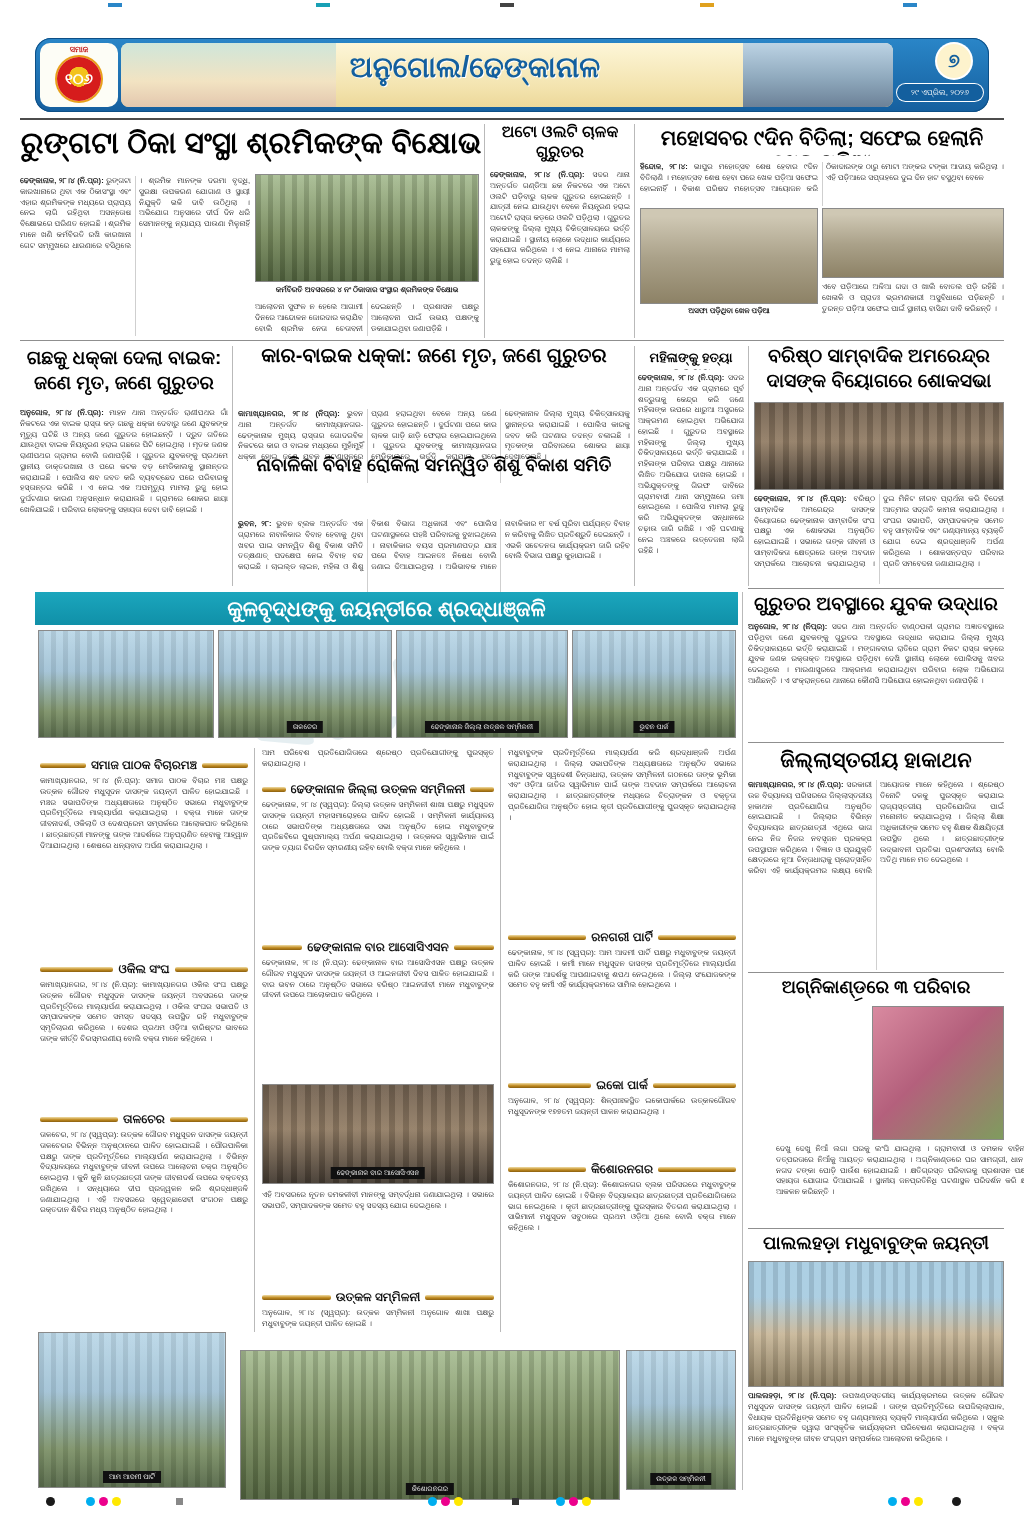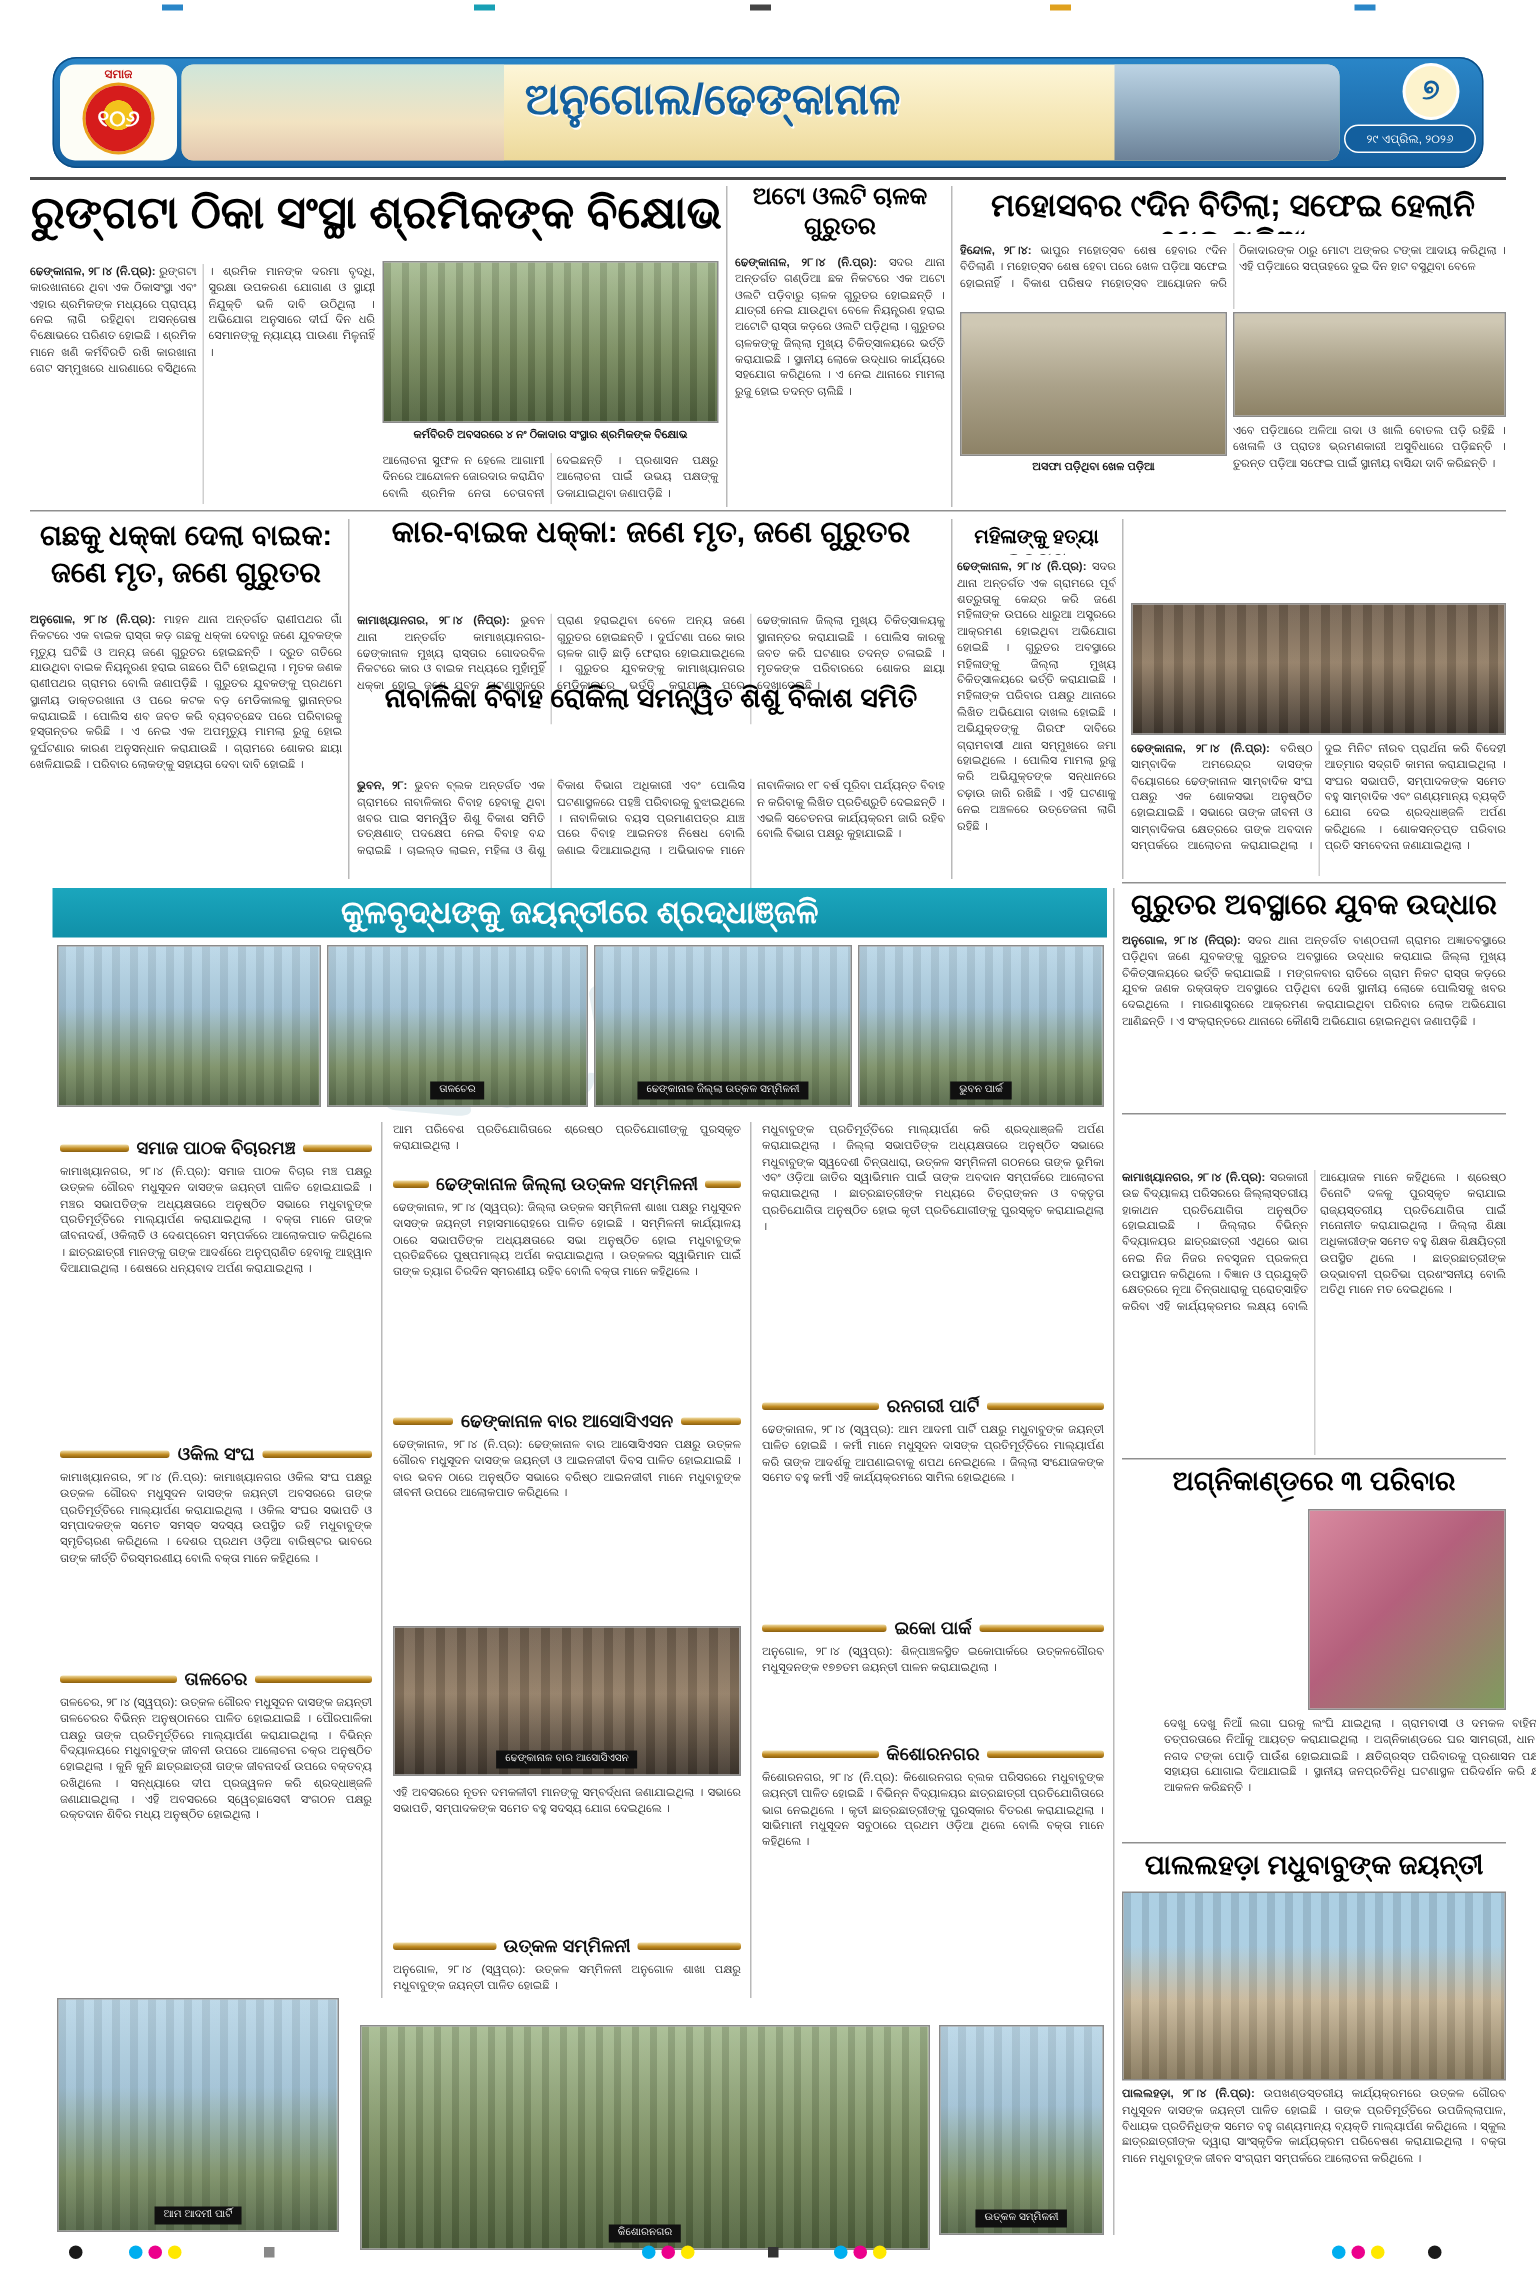--- a/index.html
+++ b/index.html
@@ -145,20 +145,21 @@
   </div>
 
   <div class="vr" style="left:634px;top:346px;height:240px"></div>
   <div class="hd abs" style="left:638px;top:350px;width:106px;height:20px;font-size:13px">ମହିଳାଙ୍କୁ ହତ୍ୟା ଉଦ୍ୟମ</div>
   <div class="bt abs" style="left:638px;top:373px;width:106px;height:212px">
     <b>ଢେଙ୍କାନାଳ, ୨୮।୪ (ନି.ପ୍ର):</b> 
     <span>ସଦର ଥାନା ଅନ୍ତର୍ଗତ ଏକ ଗ୍ରାମରେ ପୂର୍ବ ଶତ୍ରୁତାକୁ କେନ୍ଦ୍ର କରି ଜଣେ ମହିଳାଙ୍କ ଉପରେ ଧାରୁଆ ଅସ୍ତ୍ରରେ ଆକ୍ରମଣ ହୋଇଥିବା ଅଭିଯୋଗ ହୋଇଛି । ଗୁରୁତର ଅବସ୍ଥାରେ ମହିଳାଙ୍କୁ ଜିଲ୍ଲା ମୁଖ୍ୟ ଚିକିତ୍ସାଳୟରେ ଭର୍ତ୍ତି କରାଯାଇଛି । ମହିଳାଙ୍କ ପରିବାର ପକ୍ଷରୁ ଥାନାରେ ଲିଖିତ ଅଭିଯୋଗ ଦାଖଲ ହୋଇଛି । ଅଭିଯୁକ୍ତଙ୍କୁ ଗିରଫ ଦାବିରେ ଗ୍ରାମବାସୀ ଥାନା ସମ୍ମୁଖରେ ଜମା ହୋଇଥିଲେ । ପୋଲିସ ମାମଲା ରୁଜୁ କରି ଅଭିଯୁକ୍ତଙ୍କ ସନ୍ଧାନରେ ଚଢ଼ାଉ ଜାରି ରଖିଛି । ଏହି ଘଟଣାକୁ ନେଇ ଅଞ୍ଚଳରେ ଉତ୍ତେଜନା ଲାଗି ରହିଛି ।</span>
   </div>
 
   <div class="vr" style="left:748px;top:346px;height:240px"></div>
+  <div class="hd abs" style="left:754px;top:344px;width:250px;height:54px;font-size:19px;line-height:1.3">ବରିଷ୍ଠ ସାମ୍ବାଦିକ ଅମରେନ୍ଦ୍ର ଦାସଙ୍କ ବିୟୋଗରେ ଶୋକସଭା</div>
   <div class="photo pC" style="left:754px;top:402px;width:250px;height:88px"></div>
   <div class="bt abs cols2" style="left:754px;top:494px;width:250px;height:90px">
     <b>ଢେଙ୍କାନାଳ, ୨୮।୪ (ନି.ପ୍ର):</b> 
     <span>ବରିଷ୍ଠ ସାମ୍ବାଦିକ ଅମରେନ୍ଦ୍ର ଦାସଙ୍କ ବିୟୋଗରେ ଢେଙ୍କାନାଳ ସାମ୍ବାଦିକ ସଂଘ ପକ୍ଷରୁ ଏକ ଶୋକସଭା ଅନୁଷ୍ଠିତ ହୋଇଯାଇଛି । ସଭାରେ ତାଙ୍କ ଜୀବନୀ ଓ ସାମ୍ବାଦିକତା କ୍ଷେତ୍ରରେ ତାଙ୍କ ଅବଦାନ ସମ୍ପର୍କରେ ଆଲୋଚନା କରାଯାଇଥିଲା । ଦୁଇ ମିନିଟ ନୀରବ ପ୍ରାର୍ଥନା କରି ବିଦେହୀ ଆତ୍ମାର ସଦ୍‌ଗତି କାମନା କରାଯାଇଥିଲା । ସଂଘର ସଭାପତି, ସମ୍ପାଦକଙ୍କ ସମେତ ବହୁ ସାମ୍ବାଦିକ ଏବଂ ଗଣ୍ୟମାନ୍ୟ ବ୍ୟକ୍ତି ଯୋଗ ଦେଇ ଶ୍ରଦ୍ଧାଞ୍ଜଳି ଅର୍ପଣ କରିଥିଲେ । ଶୋକସନ୍ତପ୍ତ ପରିବାର ପ୍ରତି ସମବେଦନା ଜଣାଯାଇଥିଲା ।</span>
   </div>
 
   <div class="tealBand">
     <span>କୁଳବୃଦ୍ଧଙ୍କୁ ଜୟନ୍ତୀରେ ଶ୍ରଦ୍ଧାଞ୍ଜଳି</span>
   </div>
   <div class="wm">ସମାଜ</div>
@@ -234,20 +235,21 @@
   <div class="vr" style="left:742px;top:592px;height:898px"></div>
   <div class="hr" style="left:748px;top:588px;width:256px"></div>
 
   <div class="hd abs" style="left:748px;top:593px;width:256px;height:26px;font-size:19px">ଗୁରୁତର ଅବସ୍ଥାରେ ଯୁବକ ଉଦ୍ଧାର</div>
   <div class="bt abs" style="left:748px;top:622px;width:256px;height:116px">
     <b>ଅନୁଗୋଳ, ୨୮।୪ (ନିପ୍ର):</b> 
     <span>ସଦର ଥାନା ଅନ୍ତର୍ଗତ ବାଣ୍ଠପଳୀ ଗ୍ରାମର ଅଜ୍ଞାତବସ୍ଥାରେ ପଡ଼ିଥିବା ଜଣେ ଯୁବକଙ୍କୁ ଗୁରୁତର ଅବସ୍ଥାରେ ଉଦ୍ଧାର କରାଯାଇ ଜିଲ୍ଲା ମୁଖ୍ୟ ଚିକିତ୍ସାଳୟରେ ଭର୍ତ୍ତି କରାଯାଇଛି । ମଙ୍ଗଳବାର ରାତିରେ ଗ୍ରାମ ନିକଟ ରାସ୍ତା କଡ଼ରେ ଯୁବକ ଜଣକ ରକ୍ତାକ୍ତ ଅବସ୍ଥାରେ ପଡ଼ିଥିବା ଦେଖି ସ୍ଥାନୀୟ ଲୋକେ ପୋଲିସକୁ ଖବର ଦେଇଥିଲେ । ମାରଣାସ୍ତ୍ରରେ ଆକ୍ରମଣ କରାଯାଇଥିବା ପରିବାର ଲୋକ ଅଭିଯୋଗ ଆଣିଛନ୍ତି । ଏ ସଂକ୍ରାନ୍ତରେ ଥାନାରେ କୌଣସି ଅଭିଯୋଗ ହୋଇନଥିବା ଜଣାପଡ଼ିଛି ।</span>
   </div>
 
   <div class="hr" style="left:748px;top:742px;width:256px"></div>
+  <div class="hd abs" style="left:748px;top:748px;width:256px;height:28px;font-size:21px">ଜିଲ୍ଲାସ୍ତରୀୟ ହାକାଥନ</div>
   <div class="bt abs cols2" style="left:748px;top:780px;width:256px;height:190px">
     <b>କାମାଖ୍ୟାନଗର, ୨୮।୪ (ନି.ପ୍ର):</b> 
     <span>ସରକାରୀ ଉଚ୍ଚ ବିଦ୍ୟାଳୟ ପରିସରରେ ଜିଲ୍ଲାସ୍ତରୀୟ ହାକାଥନ ପ୍ରତିଯୋଗିତା ଅନୁଷ୍ଠିତ ହୋଇଯାଇଛି । ଜିଲ୍ଲାର ବିଭିନ୍ନ ବିଦ୍ୟାଳୟର ଛାତ୍ରଛାତ୍ରୀ ଏଥିରେ ଭାଗ ନେଇ ନିଜ ନିଜର ନବସୃଜନ ପ୍ରକଳ୍ପ ଉପସ୍ଥାପନ କରିଥିଲେ । ବିଜ୍ଞାନ ଓ ପ୍ରଯୁକ୍ତି କ୍ଷେତ୍ରରେ ନୂଆ ଚିନ୍ତାଧାରାକୁ ପ୍ରୋତ୍ସାହିତ କରିବା ଏହି କାର୍ଯ୍ୟକ୍ରମର ଲକ୍ଷ୍ୟ ବୋଲି ଆୟୋଜକ ମାନେ କହିଥିଲେ । ଶ୍ରେଷ୍ଠ ତିନୋଟି ଦଳକୁ ପୁରସ୍କୃତ କରାଯାଇ ରାଜ୍ୟସ୍ତରୀୟ ପ୍ରତିଯୋଗିତା ପାଇଁ ମନୋନୀତ କରାଯାଇଥିଲା । ଜିଲ୍ଲା ଶିକ୍ଷା ଅଧିକାରୀଙ୍କ ସମେତ ବହୁ ଶିକ୍ଷକ ଶିକ୍ଷୟିତ୍ରୀ ଉପସ୍ଥିତ ଥିଲେ । ଛାତ୍ରଛାତ୍ରୀଙ୍କ ଉଦ୍ଭାବନୀ ପ୍ରତିଭା ପ୍ରଶଂସନୀୟ ବୋଲି ଅତିଥି ମାନେ ମତ ଦେଇଥିଲେ ।</span>
   </div>
 
   <div class="hr" style="left:748px;top:972px;width:256px"></div>
   <div class="hd abs" style="left:748px;top:977px;width:256px;height:24px;font-size:18px">ଅଗ୍ନିକାଣ୍ଡରେ ୩ ପରିବାର ସର୍ବସ୍ୱାନ୍ତ</div>
   <div class="photo pE" style="left:872px;top:1006px;width:132px;height:134px"></div>
   <div class="bt abs" style="left:776px;top:1144px;width:256px;height:82px">
     <span>ଦେଖୁ ଦେଖୁ ନିଆଁ ଲଗା ଘରକୁ ଲଂଘି ଯାଇଥିଲା । ଗ୍ରାମବାସୀ ଓ ଦମକଳ ବାହିନୀର ତତ୍ପରତାରେ ନିଆଁକୁ ଆୟତ୍ତ କରାଯାଇଥିଲା । ଅଗ୍ନିକାଣ୍ଡରେ ଘର ସାମଗ୍ରୀ, ଧାନ ଓ ନଗଦ ଟଙ୍କା ପୋଡ଼ି ପାଉଁଶ ହୋଇଯାଇଛି । କ୍ଷତିଗ୍ରସ୍ତ ପରିବାରକୁ ପ୍ରଶାସନ ପକ୍ଷରୁ ସହାୟତା ଯୋଗାଇ ଦିଆଯାଇଛି । ସ୍ଥାନୀୟ ଜନପ୍ରତିନିଧି ଘଟଣାସ୍ଥଳ ପରିଦର୍ଶନ କରି କ୍ଷତି ଆକଳନ କରିଛନ୍ତି ।</span>

